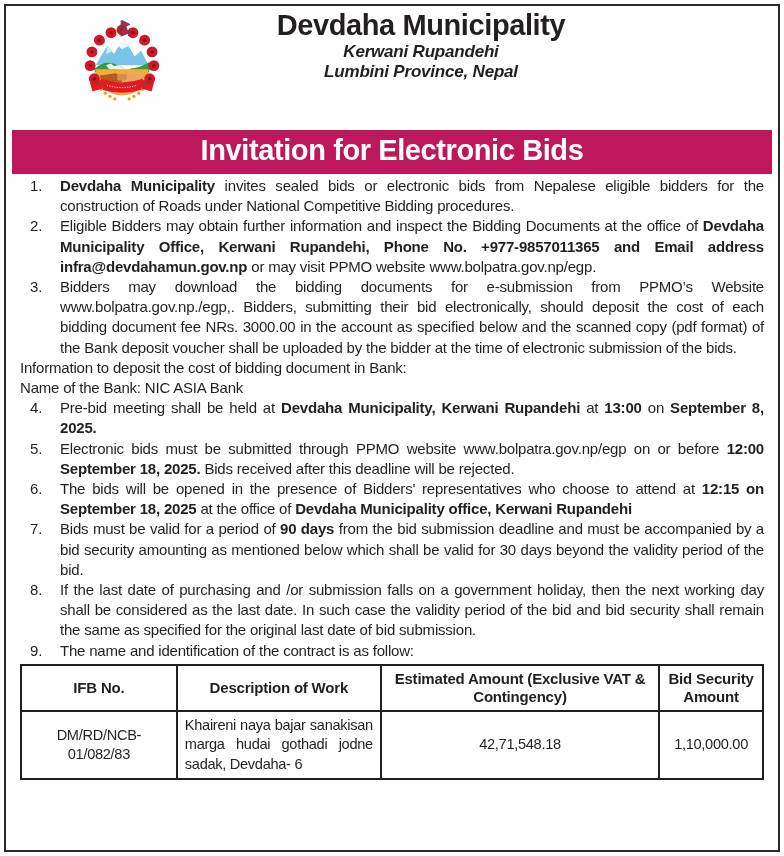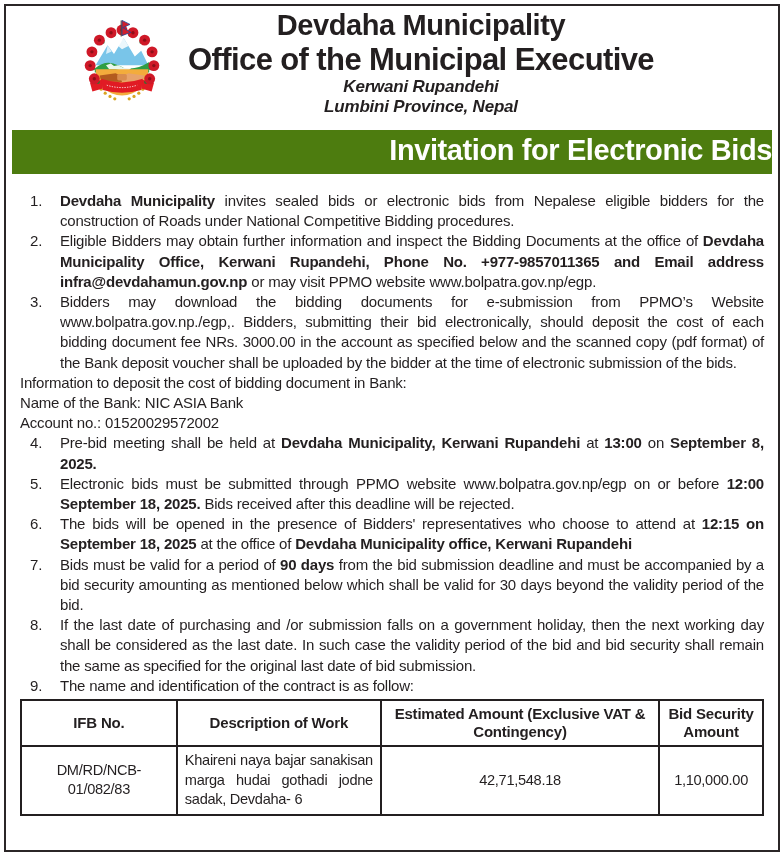--- a/index.html
+++ b/index.html
@@ -27,23 +27,23 @@
   .wm-blue{color:rgba(140,175,205,0.45);margin-left:14px;}
   .content{position:relative;z-index:1;}
   
   .letterhead{position:relative;text-align:center;padding-left:58px;min-height:116px;}
   .emblem{position:absolute;left:62px;top:1px;width:80px;height:112px;}
   .title1{font-size:29px;font-weight:bold;line-height:33px;letter-spacing:-0.4px;}
   .title2{font-size:31px;font-weight:bold;line-height:35px;letter-spacing:-0.6px;}
   .subline{font-size:17px;font-weight:bold;line-height:20px;letter-spacing:-0.2px;font-style:italic;}
   
   .banner{
-    margin:5px -8px 17px -8px;
-    background:#4d7c0f;color:#ffffff;
-    text-align:right;font-size:29px;font-weight:bold;
+    margin:5px -8px 2px -8px;
+    background:#be185d;color:#ffffff;
+    text-align:center;font-size:29px;font-weight:bold;
     padding:4px 0 7px 0;letter-spacing:-0.4px;
   }
   .pubdate{text-align:right;font-weight:bold;font-size:15px;line-height:20px;padding-right:4px;}
   
   .items{list-style:none;margin:0;padding:0;}
   .items li{display:flex;font-size:15px;line-height:20.2px;letter-spacing:-0.2px;}
   .num{flex:none;width:40px;padding-left:10px;box-sizing:border-box;}
   .itext{flex:1;text-align:justify;overflow-wrap:break-word;}
   .bankblock div{font-size:15px;line-height:20.2px;letter-spacing:-0.2px;}
   
@@ -143,21 +143,20 @@
               <circle cx="87.6" cy="41.3" r="2.1"></circle>
             <circle cx="89.8" cy="58.5" r="2.1"></circle>
               <circle cx="84.6" cy="75" r="2.1"></circle>
           </g>
 
           <path d="M49,2 V22" stroke="#6b4a2b" stroke-width="1.4"></path>
           <path d="M50,2 L60,7 L51,11 L61,17 L50,21 Z" fill="#d0202c" stroke="#1b4a9c" stroke-width="1"></path>
         </svg>
       </div>
       <div class="title1">Devdaha Municipality</div>
-      <div class="title2">Office of the Municipal Executive</div>
       <div class="subline">Kerwani Rupandehi</div>
       <div class="subline">Lumbini Province, Nepal</div>
     </header>
 
     <div class="banner">Invitation for Electronic Bids</div>
 
 
     <ol class="items">
       <li>
         <span class="num">1.</span>
@@ -169,21 +168,20 @@
       </li>
       <li>
         <span class="num">3.</span>
         <span class="itext"><span>Bidders may download the bidding documents for e-submission from PPMO’s Website www.bolpatra.gov.np./egp,. Bidders, submitting their bid electronically, should deposit the cost of each bidding document fee NRs. 3000.00 in the account as specified below and the scanned copy (pdf format) of the Bank deposit voucher shall be uploaded by the bidder at the time of electronic submission of the bids.</span></span>
       </li>
     </ol>
 
     <div class="bankblock">
       <div>Information to deposit the cost of bidding document in Bank:</div>
       <div>Name of the Bank: NIC ASIA Bank</div>
-      <div>Account no.: 01520029572002</div>
     </div>
 
     <ol class="items">
       <li>
         <span class="num">4.</span>
         <span class="itext"><span>Pre-bid meeting shall be held at </span><b>Devdaha Municipality, Kerwani Rupandehi</b><span> at </span><b>13:00</b><span> on </span><b>September 8, 2025.</b></span>
       </li>
       <li>
         <span class="num">5.</span>
         <span class="itext"><span>Electronic bids must be submitted through PPMO website www.bolpatra.gov.np/egp on or before </span><b>12:00 September 18, 2025.</b><span> Bids received after this deadline will be rejected.</span></span>

